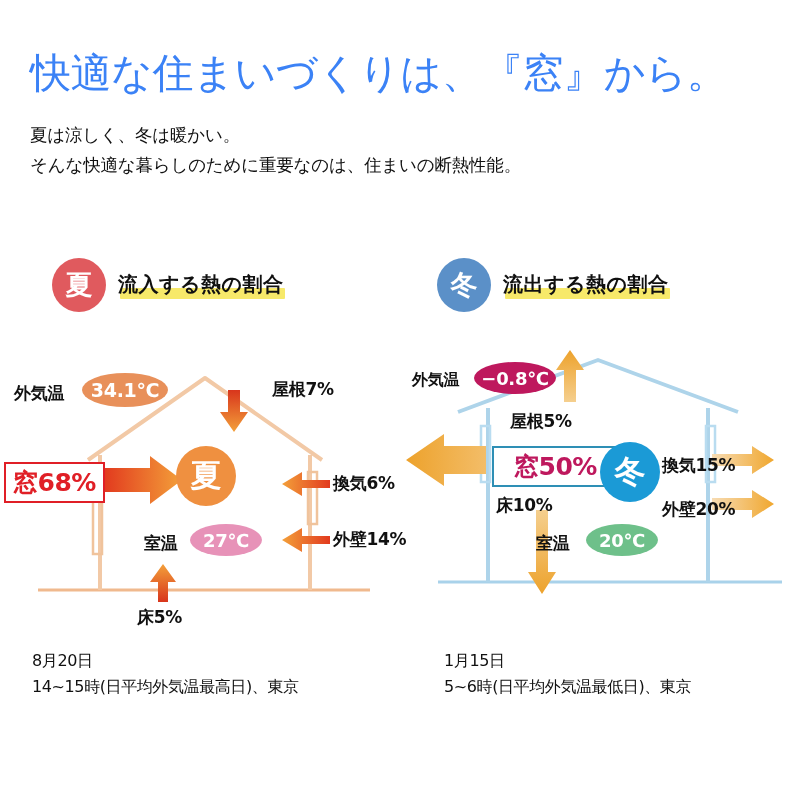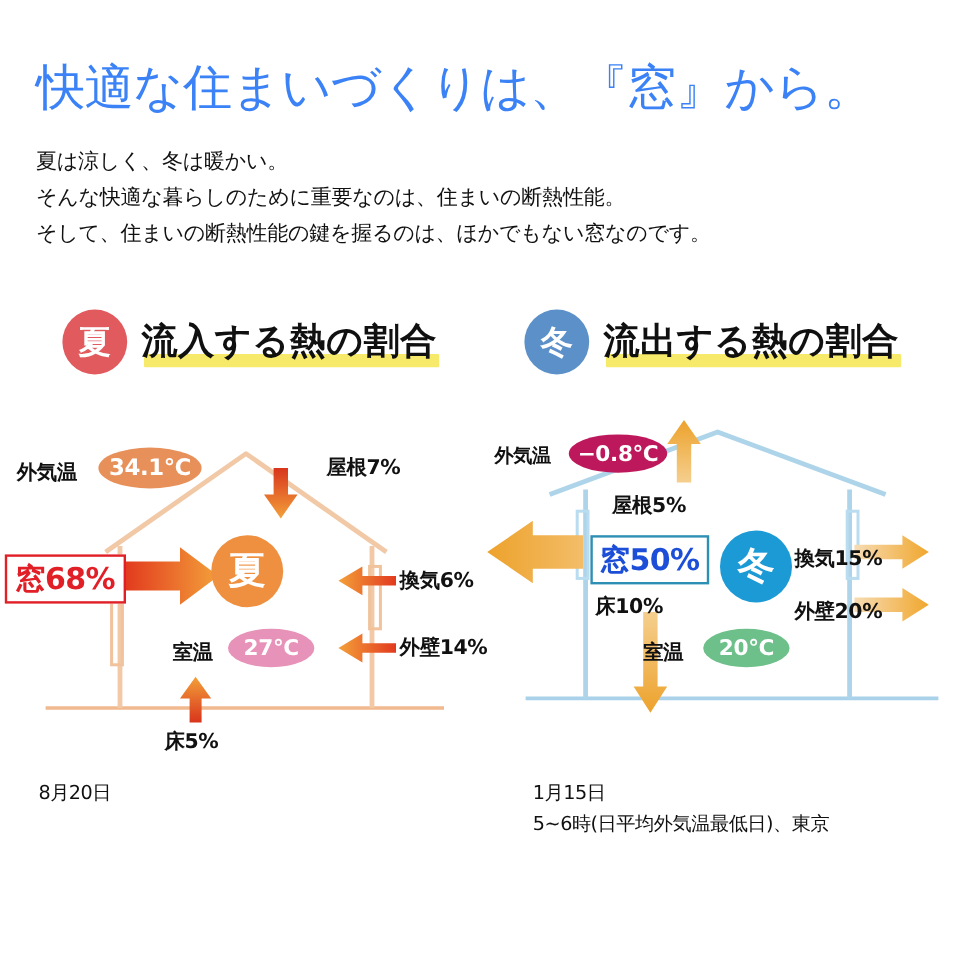--- a/index.html
+++ b/index.html
@@ -73,21 +73,21 @@
     flex: 0 0 auto;
     letter-spacing: 0;
   }
   .season-badge.summer { background: #e05a5e; }
   .season-badge.winter { background: #5b90c8; }
 
   .section-title-wrap { position: relative; padding-bottom: 2px; }
   .section-title {
     position: relative;
     z-index: 2;
-    font-size: 30px;
+    font-size: 20px;
     font-weight: 700;
     letter-spacing: 0.5px;
     color: #101010;
     white-space: nowrap;
     text-align: center;
   }
   .marker {
     position: absolute;
     left: 2px;
     right: -2px;
@@ -160,23 +160,23 @@
     letter-spacing: -0.5px;
   }
   .window-box.summer {
     border: 2.5px solid #e01f26;
     color: #e01f26;
     font-size: 25px;
     padding: 2px 7px;
   }
   .window-box.winter {
     border: 2.5px solid #2e8fb5;
-    color: #1d4ed8;
+    color: #be185d;
     font-size: 25px;
-    padding: 2px 6px;
+    padding: 2px 20px;
   }
 
   
   .caption {
     position: absolute;
     font-size: 16px;
     line-height: 1.62;
     color: #111111;
     white-space: nowrap;
     letter-spacing: -0.4px;
@@ -188,21 +188,20 @@
 </head>
 <body>
 
 <div class="page">
 
   <h1 class="headline">快適な住まいづくりは、『窓』から。</h1>
 
   <div class="lead">
     <span class="lead-line">夏は涼しく、冬は暖かい。</span>
     <span class="lead-line">そんな快適な暮らしのために重要なのは、住まいの断熱性能。</span>
-    <span class="lead-line">そして、住まいの断熱性能の鍵を握るのは、ほかでもない窓なのです。</span>
   </div>
 
   <div class="section-head summer">
     <div class="season-badge summer">夏</div>
     <div class="section-title-wrap">
       <span class="marker"></span>
       <span class="section-title">流入する熱の割合</span>
     </div>
   </div>
 
@@ -327,20 +326,21 @@
     <span class="lbl" style="left:262px; top:148px;">外壁20%</span>
 
     <span class="lbl" style="left:96px; top:144px;">床10%</span>
 
     <span class="lbl" style="left:136px; top:182px;">室温</span>
     <span class="temp-pill pill-indoor-winter" style="left:186px; top:174px;">20℃</span>
   </div>
 
   <div class="caption summer">
     <span>8月20日</span>
+    <span>14~15時(日平均外気温最高日)、東京</span>
   </div>
 
   <div class="caption winter">
     <span>1月15日</span>
     <span>5~6時(日平均外気温最低日)、東京</span>
   </div>
 
 </div>
 
 </body></html>

